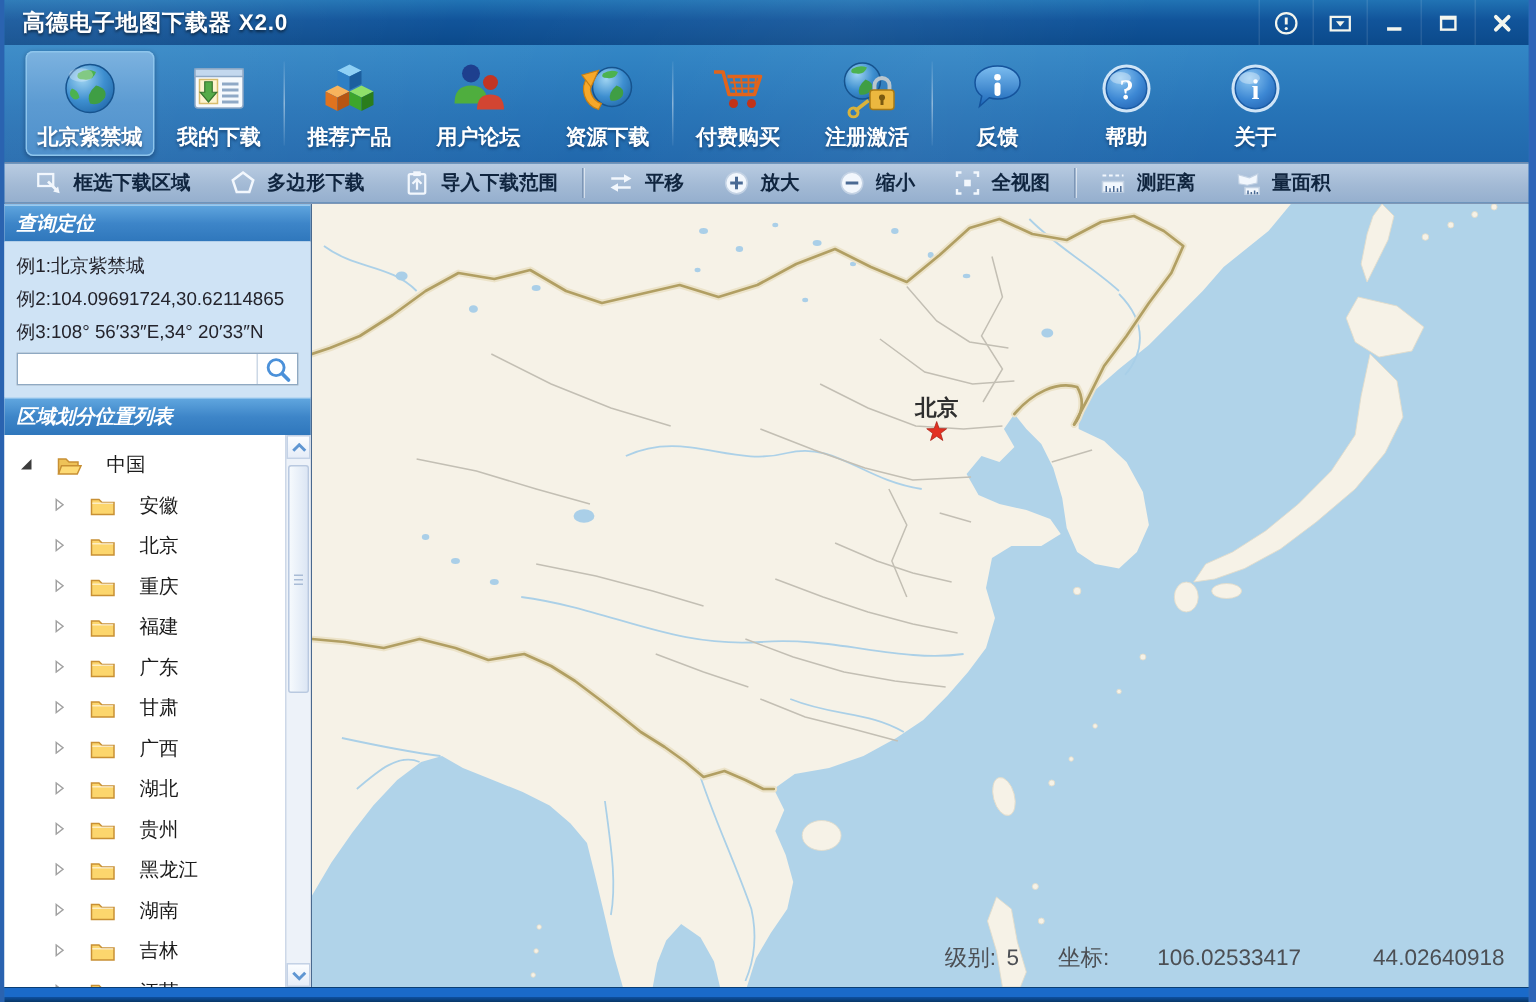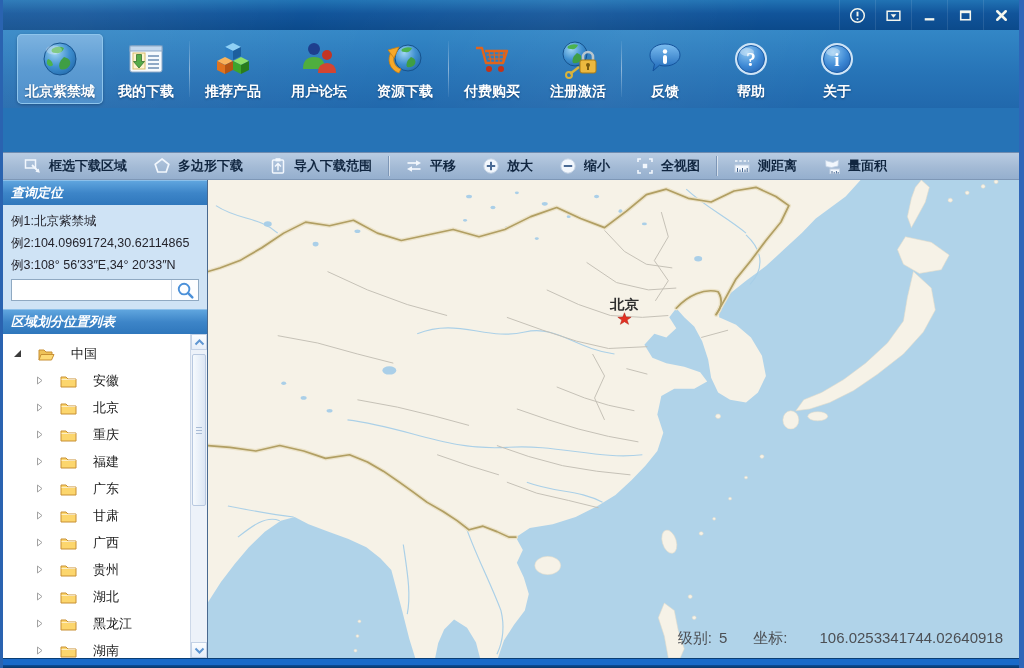--- a/index.html
+++ b/index.html
@@ -28,21 +28,21 @@
   .tb-btn.selected { background:linear-gradient(180deg,#7db3e0,#5c9bd2 50%,#4f90cb);
     box-shadow:inset 0 0 0 1px #8ec5ec, 0 1px 3px rgba(0,10,30,.3); }
   .tb-ic { height:42px; display:flex; align-items:center; justify-content:center; }
   .tb-lb { color:#fff; font-size:14px; font-weight:bold; text-shadow:0 1px 2px rgba(6,40,80,.6); white-space:nowrap; }
   .tb-sep { width:1px; height:56px; margin:0;
     background:linear-gradient(180deg,rgba(255,255,255,.05),rgba(255,255,255,.45) 50%,rgba(255,255,255,.05)); }
 
   
   .map-toolbar { height:28px; flex:0 0 28px; display:flex; align-items:center; padding-left:8px;
     background:linear-gradient(180deg,#b9cce2,#a3bad5 55%,#95afce);
-    border-top:1px solid #6f8cb0; border-bottom:1px solid #7e97b6;margin-top:44px; }
+    border-top:1px solid #6f8cb0; border-bottom:1px solid #7e97b6; }
   .mt-item { display:flex; align-items:center; gap:7px; padding:0 13px; height:100%;
     cursor:pointer; color:#10253f; font-size:13px; font-weight:bold; white-space:nowrap; }
   .mt-sep { width:1px; height:20px; background:#7d96b6; box-shadow:1px 0 0 rgba(255,255,255,.55); margin:0 3px; }
 
   
   .content { flex:1; display:flex; min-height:0; }
   .sidebar { width:205px; flex:0 0 205px; display:flex; flex-direction:column;
     background:#fff; border-right:1px solid #49698f; }
   .panel-header { height:25px; flex:0 0 25px; display:flex; align-items:center; padding-left:8px;
     color:#fff; font-size:13px; font-weight:bold;
@@ -70,21 +70,21 @@
   .sb-btn.up { top:0; } .sb-btn.down { bottom:0; }
   .sb-thumb { position:absolute; top:20px; left:1px; width:14px; height:152px; cursor:pointer;
     background:linear-gradient(90deg,#f6fafd,#dce6f4); border:1px solid #b9c9e0; border-radius:2px; }
   .sb-grip { position:absolute; left:3px; right:3px; top:50%; height:1px;
     box-shadow:0 -3px 0 #a9bcd6, 0 0 0 #a9bcd6, 0 3px 0 #a9bcd6; background:#a9bcd6; }
 
   .map-area { flex:1; position:relative; overflow:hidden; background:#b0d3e9; }
   .map-svg { position:absolute; inset:0; width:100%; height:100%; }
   .map-status { position:absolute; right:16px; bottom:10px; display:flex; align-items:baseline;
     font-size:15px; color:#4c4f54; }
-  .ms-v { margin-left:7px; } .ms-coord { margin-left:26px; } .ms-lon { margin-left:32px;text-align:right; } .ms-lat { }
+  .ms-v { margin-left:7px; } .ms-coord { margin-left:26px; } .ms-lon { margin-left:32px;text-align:right; } .ms-lat { margin-left:48px; }
 
   .bottom-frame { height:10px; flex:0 0 10px;
     background:linear-gradient(180deg,#0a3e74 0,#0a3e74 10%,#1a6ac9 10%,#1a6ac9 70%,#0d4d9a 70%,#083767 100%); }
   .gradient-host { position:absolute; width:0; height:0; overflow:hidden; }
 </style>
 </head>
 <body>
 
 <svg class="gradient-host" aria-hidden="true">
   <defs>
@@ -101,20 +101,21 @@
       <stop offset="0" stop-color="#8ec8f2"></stop>
         <stop offset=".55" stop-color="#3d88d4"></stop>
         <stop offset="1" stop-color="#1e5cac"></stop>
     </radialGradient>
   </defs>
 </svg>
 
 <div class="window">
 
   <div class="titlebar">
+    <span class="title">高德电子地图下载器 X2.0</span>
     <div class="win-controls">
       <div class="win-btn">
           <svg width="17" height="17" viewBox="0 0 16 16">
             <circle cx="8" cy="8" r="6.4" fill="none" stroke="#f4f6ee" stroke-width="1.4"></circle>
             <line x1="8" y1="4.4" x2="8" y2="8.8" stroke="#f4f6ee" stroke-width="1.8"></line>
             <circle cx="8" cy="11.3" r="1" fill="#f4f6ee"></circle>
           </svg>
         </div>
       <div class="win-btn">
           <svg width="17" height="17" viewBox="0 0 16 16">
@@ -524,35 +525,35 @@
                 <svg width="9" height="9" viewBox="0 0 9 9">
                   <path d="M2.5,1 L7,4.5 L2.5,8 Z" fill="#fff" stroke="#a2a2a2"></path>
                 </svg>
               </span>
               <span style="display: flex;">
                 <svg width="17" height="14" viewBox="0 0 17 14">
                   <path d="M1,3 h5 l2,2 h8 v8 h-15 z" fill="#fcd66d" stroke="#c89034"></path>
                   <path d="M1.5,5.5 h14" stroke="#fff" stroke-width="1" opacity=".6"></path>
                 </svg>
               </span>
+              <span>湖北</span>
+            </div>
+            <div class="tree-row child">
+              <span class="tw">
+                <svg width="9" height="9" viewBox="0 0 9 9">
+                  <path d="M2.5,1 L7,4.5 L2.5,8 Z" fill="#fff" stroke="#a2a2a2"></path>
+                </svg>
+              </span>
+              <span style="display: flex;">
+                <svg width="17" height="14" viewBox="0 0 17 14">
+                  <path d="M1,3 h5 l2,2 h8 v8 h-15 z" fill="#fcd66d" stroke="#c89034"></path>
+                  <path d="M1.5,5.5 h14" stroke="#fff" stroke-width="1" opacity=".6"></path>
+                </svg>
+              </span>
               <span>贵州</span>
-            </div>
-            <div class="tree-row child">
-              <span class="tw">
-                <svg width="9" height="9" viewBox="0 0 9 9">
-                  <path d="M2.5,1 L7,4.5 L2.5,8 Z" fill="#fff" stroke="#a2a2a2"></path>
-                </svg>
-              </span>
-              <span style="display: flex;">
-                <svg width="17" height="14" viewBox="0 0 17 14">
-                  <path d="M1,3 h5 l2,2 h8 v8 h-15 z" fill="#fcd66d" stroke="#c89034"></path>
-                  <path d="M1.5,5.5 h14" stroke="#fff" stroke-width="1" opacity=".6"></path>
-                </svg>
-              </span>
-              <span>湖北</span>
             </div>
             <div class="tree-row child">
               <span class="tw">
                 <svg width="9" height="9" viewBox="0 0 9 9">
                   <path d="M2.5,1 L7,4.5 L2.5,8 Z" fill="#fff" stroke="#a2a2a2"></path>
                 </svg>
               </span>
               <span style="display: flex;">
                 <svg width="17" height="14" viewBox="0 0 17 14">
                   <path d="M1,3 h5 l2,2 h8 v8 h-15 z" fill="#fcd66d" stroke="#c89034"></path>

